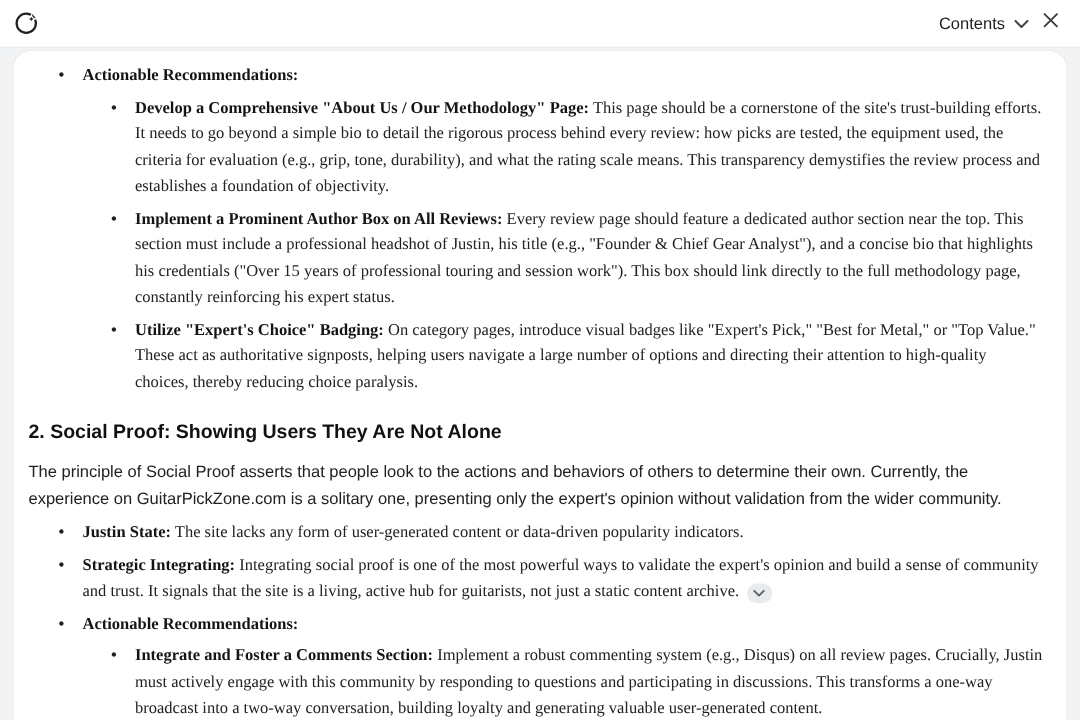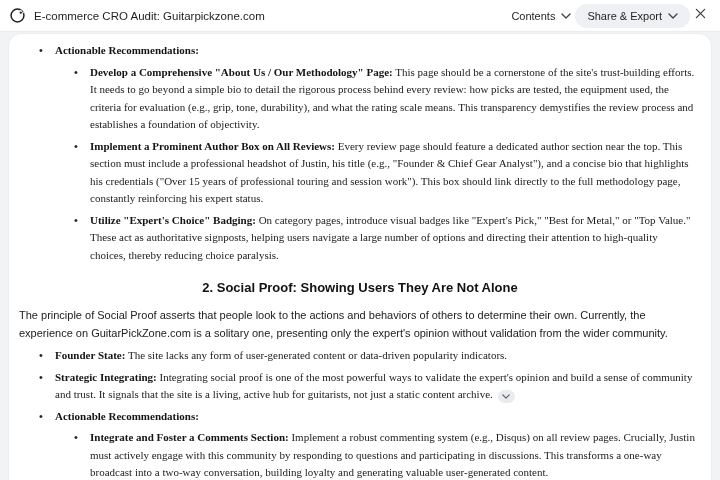--- a/index.html
+++ b/index.html
@@ -45,21 +45,20 @@
     height:446px;
     border-radius:12px 12px 0 0;
     box-shadow:0 0 0 1px rgba(0,0,0,0.025);
     padding:8px 10px 0 10px;
     overflow:hidden;
   }
   .doc-body { font-size:11px; line-height:17.5px; color:#202124; }
   .doc-body h2 {
     font-size:13px; line-height:20px; font-weight:700; color:#111;
     margin:14px 0 9px 0;
-    text-align:center;
   }
   .doc-body p { margin:0 0 5px 0; }
   .li { display:flex; margin-bottom:4px; }
   .li.l1 { padding-left:20px; }
   .li.l2 { padding-left:55px; }
   .bullet { flex:none; width:16px; font-size:11px; color:#1f1f1f; }
   .li-text { flex:1; padding-right:5px;font-family:Liberation Serif, serif; }
   .li-text strong { font-weight:700; color:#141414; }
   .chip {
     display:inline-flex; align-items:center; justify-content:center;
@@ -71,40 +70,31 @@
 </head>
 <body>
 
 <header class="topbar">
   <span class="app-icon">
     <svg width="17" height="17" viewBox="0 0 18 18">
       <circle cx="9" cy="9" r="6.8" fill="none" stroke="#202124" stroke-width="1.6"></circle>
       <path d="M12.6 3.1l.85 2.05 2.05.85-2.05.85-.85 2.05-.85-2.05-2.05-.85 2.05-.85z" fill="#202124" stroke="#fff" stroke-width="0.9"></path>
     </svg>
   </span>
-  <span class="doc-title">E-commerce CRO Audit: Guitarpickzone.com</span>
 
   <div class="tb-right">
     <button class="tb-btn">
       <span>Contents</span>
       <span class="chev">
         <svg width="10" height="6" viewBox="0 0 10 6">
             <path d="M1 1l4 4 4-4" fill="none" stroke="currentColor" stroke-width="1.4" stroke-linecap="round" stroke-linejoin="round"></path>
           </svg>
       </span>
     </button>
 
-    <button class="tb-btn pill">
-      <span>Share &amp; Export</span>
-      <span class="chev">
-        <svg width="10" height="6" viewBox="0 0 10 6">
-            <path d="M1 1l4 4 4-4" fill="none" stroke="currentColor" stroke-width="1.4" stroke-linecap="round" stroke-linejoin="round"></path>
-          </svg>
-      </span>
-    </button>
 
 
     <button class="close-btn">
       <span style="display:inline-flex">
         <svg width="11" height="11" viewBox="0 0 12 12">
             <path d="M1.5 1.5l9 9M10.5 1.5l-9 9" stroke="#3c4043" stroke-width="1.4" stroke-linecap="round"></path>
           </svg>
       </span>
     </button>
   </div>
@@ -125,21 +115,21 @@
         <div class="li-text"><strong>Implement a Prominent Author Box on All Reviews:</strong> Every review page should feature a dedicated author section near the top. This section must include a professional headshot of Justin, his title (e.g., "Founder &amp; Chief Gear Analyst"), and a concise bio that highlights his credentials ("Over 15 years of professional touring and session work"). This box should link directly to the full methodology page, constantly reinforcing his expert status.</div>
       </div>
       <div class="li l2">
         <span class="bullet">•</span>
         <div class="li-text"><strong>Utilize "Expert's Choice" Badging:</strong> On category pages, introduce visual badges like "Expert's Pick," "Best for Metal," or "Top Value." These act as authoritative signposts, helping users navigate a large number of options and directing their attention to high-quality choices, thereby reducing choice paralysis.</div>
       </div>
       <h2>2. Social Proof: Showing Users They Are Not Alone</h2>
       <p>The principle of Social Proof asserts that people look to the actions and behaviors of others to determine their own. Currently, the experience on GuitarPickZone.com is a solitary one, presenting only the expert's opinion without validation from the wider community.</p>
       <div class="li l1">
         <span class="bullet">•</span>
-        <div class="li-text"><strong>Founder State:</strong> The site lacks any form of user-generated content or data-driven popularity indicators.</div>
+        <div class="li-text"><strong>Justin State:</strong> The site lacks any form of user-generated content or data-driven popularity indicators.</div>
       </div>
       <div class="li l1">
         <span class="bullet">•</span>
         <div class="li-text"><strong>Strategic Integrating:</strong> Integrating social proof is one of the most powerful ways to validate the expert's opinion and build a sense of community and trust. It signals that the site is a living, active hub for guitarists, not just a static content archive.<span class="chip">
             <svg width="8" height="5" viewBox="0 0 10 6">
               <path d="M1 1l4 4 4-4" fill="none" stroke="currentColor" stroke-width="1.6" stroke-linecap="round" stroke-linejoin="round"></path>
             </svg>
           </span></div>
       </div>
       <div class="li l1">

